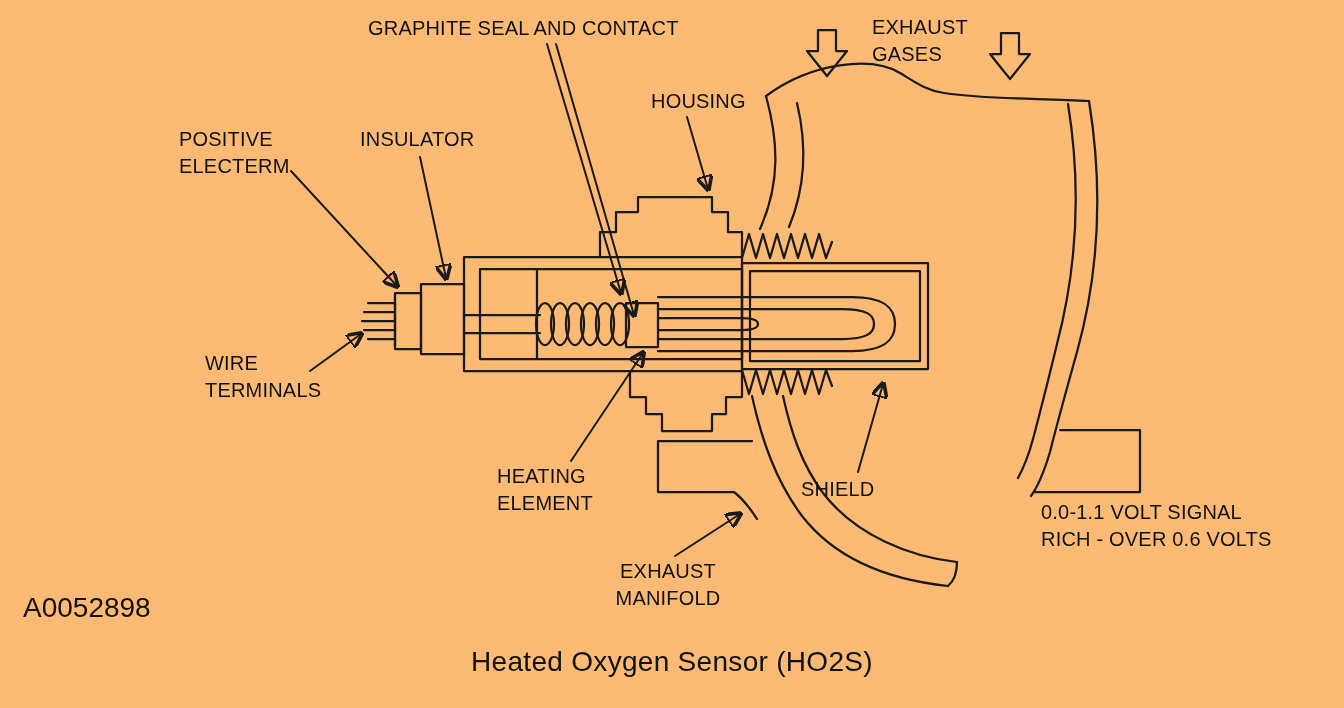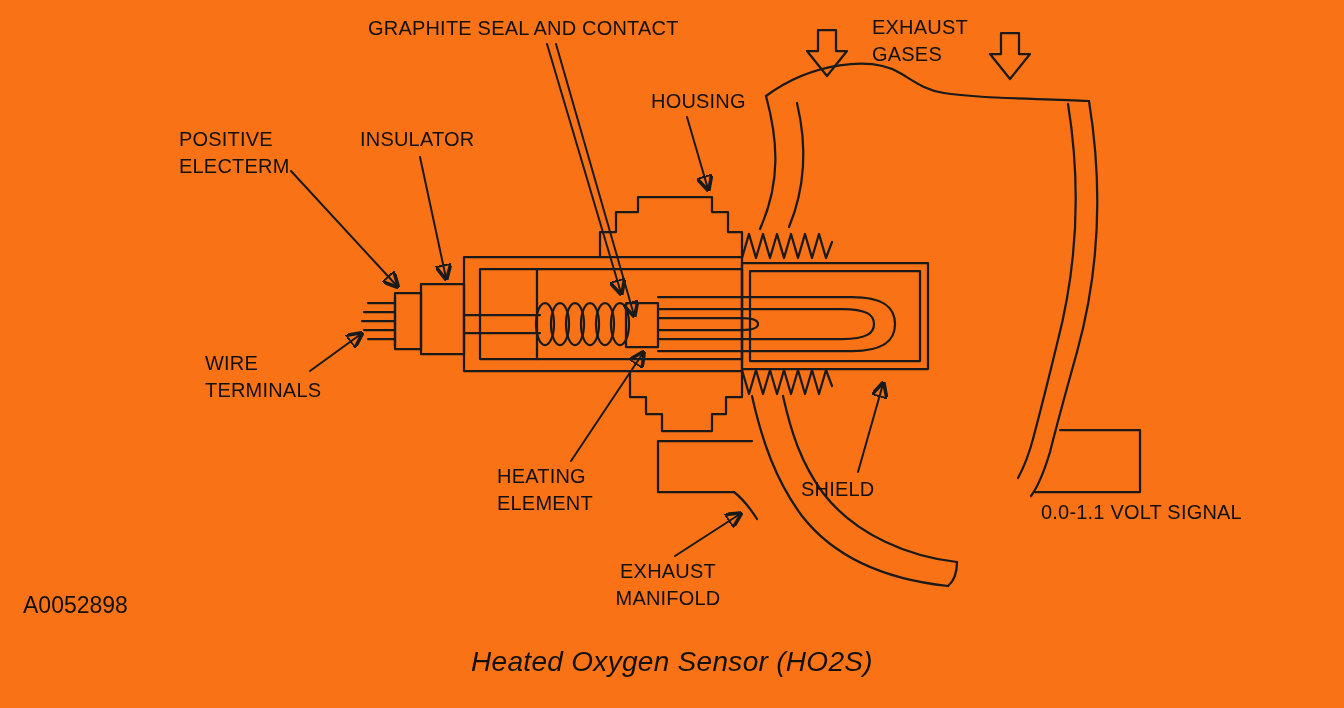--- a/index.html
+++ b/index.html
@@ -1,20 +1,20 @@
 <!DOCTYPE html>
 <html><head>
 <meta charset="utf-8">
 <style>
   html, body { margin: 0; padding: 0; background: #ffffff; }
   .stage {
     position: relative;
     width: 1344px;
     height: 708px;
-    background: #f97316;
+    background: #fdba74;
     overflow: hidden;
     font-family: "Liberation Sans", sans-serif;
     color: #111111;
   }
   .art-svg { position: absolute; left: 0; top: 0; width: 1344px; height: 708px; }
   .art-svg path, .art-svg rect, .art-svg ellipse, .art-svg line {
     fill: none;
     stroke: #1a1a1a;
     stroke-width: 2.25;
     stroke-linejoin: round;
@@ -27,30 +27,29 @@
     line-height: 27px;
     letter-spacing: 0.2px;
     white-space: nowrap;
     color: #111111;
   }
   .lbl.centered { text-align: center; }
   .part-number {
     position: absolute;
     left: 23px;
     top: 592px;
-    font-size: 23px;
+    font-size: 28px;
     color: #111111;
   }
   .caption {
     position: absolute;
     left: 0;
     right: 0;
     top: 646px;
     text-align: center;
-    font-style: italic;
     font-size: 28px;
     letter-spacing: 0.3px;
     color: #111111;
   }
 </style>
 </head>
 <body>
 
 <div class="stage">
 
@@ -153,20 +152,21 @@
 
   <div class="lbl" style="left:497px; top:463px">
     <div>HEATING</div>
     <div>ELEMENT</div>
   </div>
 
   <div class="lbl" style="left:801px; top:476px">SHIELD</div>
 
   <div class="lbl" style="left:1041px; top:499px">
     <div>0.0-1.1 VOLT SIGNAL</div>
+    <div>RICH - OVER 0.6 VOLTS</div>
   </div>
 
   <div class="lbl centered" style="left:598px; top:558px; width:140px">
     <div>EXHAUST</div>
     <div>MANIFOLD</div>
   </div>
 
   <div class="part-number">A0052898</div>
 
   <div class="caption">Heated Oxygen Sensor (HO2S)</div>

